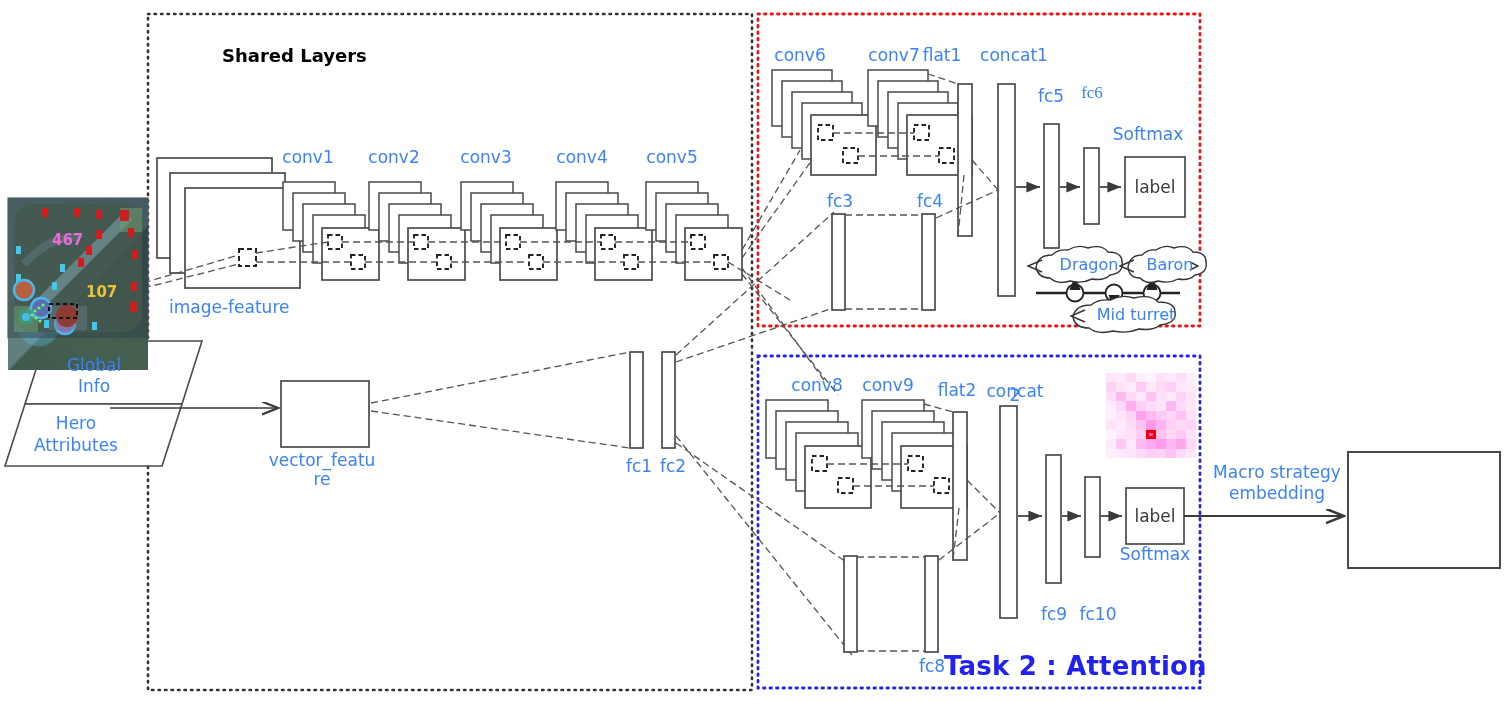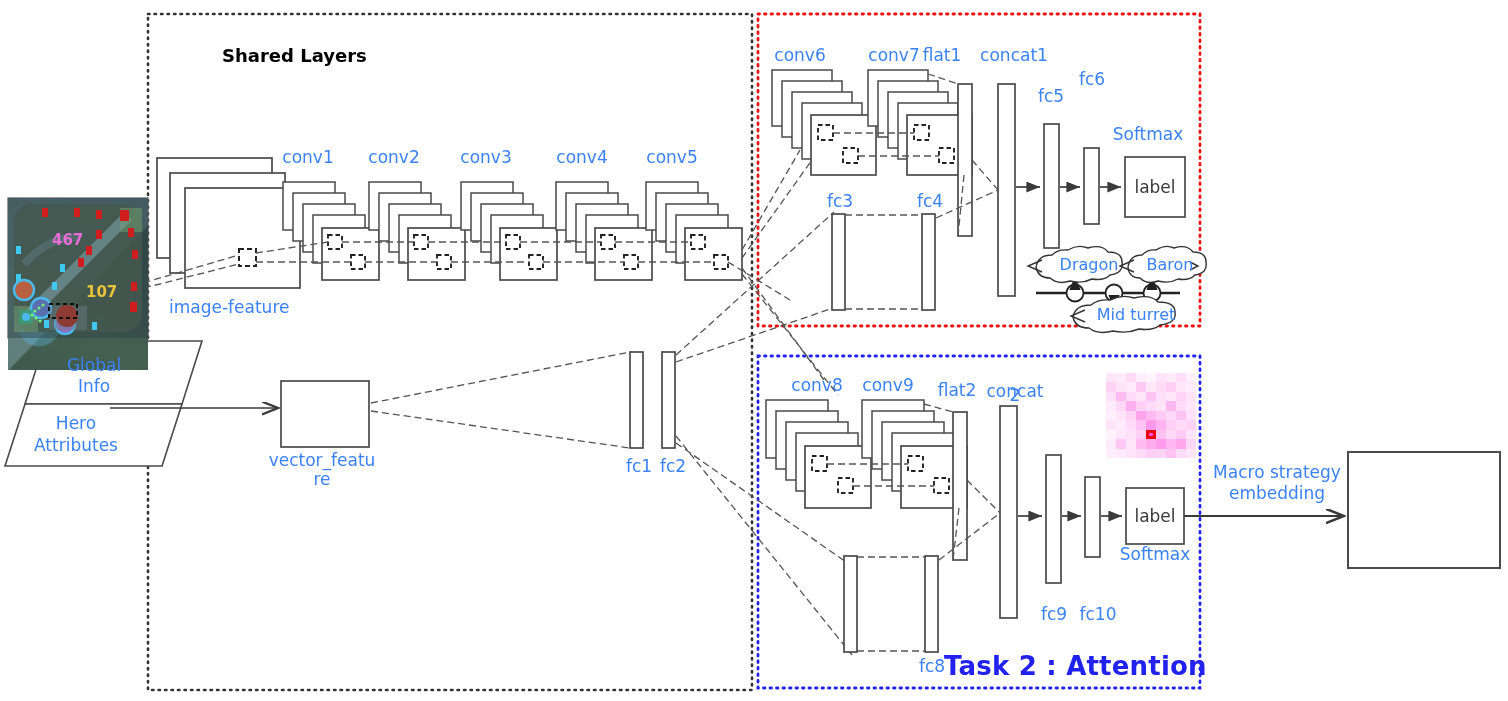--- a/index.html
+++ b/index.html
@@ -434,21 +434,21 @@
   <div class="lbl center" style="left:639px;top:457px;">fc1</div>
   <div class="lbl center" style="left:673px;top:457px;">fc2</div>
 
   <div class="lbl center" style="left:800px;top:46px;">conv6</div>
   <div class="lbl center" style="left:894px;top:46px;">conv7</div>
   <div class="lbl center" style="left:942px;top:46px;text-align:right;">flat1</div>
   <div class="lbl center" style="left:1014px;top:46px;">concat1</div>
   <div class="lbl center" style="left:840px;top:192px;">fc3</div>
   <div class="lbl center" style="left:930px;top:192px;">fc4</div>
   <div class="lbl center" style="left:1051px;top:87px;">fc5</div>
-  <div class="lbl center" style="left:1092px;top:70px;">fc6</div>
+  <div class="lbl center" style="left:1092px;top:83px;font-family:Liberation Serif, serif;">fc6</div>
   <div class="lbl center" style="left:1148px;top:125px;">Softmax</div>
   <div class="boxtext" style="left:1125px;top:157px;width:60px;height:60px;">label</div>
 
   <div class="lbl center" style="left:1089px;top:256px;font-size:16px;">Dragon</div>
   <div class="lbl center" style="left:1170px;top:256px;font-size:16px;">Baron</div>
   <div class="lbl center" style="left:1136px;top:306px;font-size:16px;">Mid turret</div>
 
   <div class="lbl center" style="left:817px;top:376px;">conv8</div>
   <div class="lbl center" style="left:888px;top:376px;">conv9</div>
   <div class="lbl center" style="left:957px;top:381px;">flat2</div>

